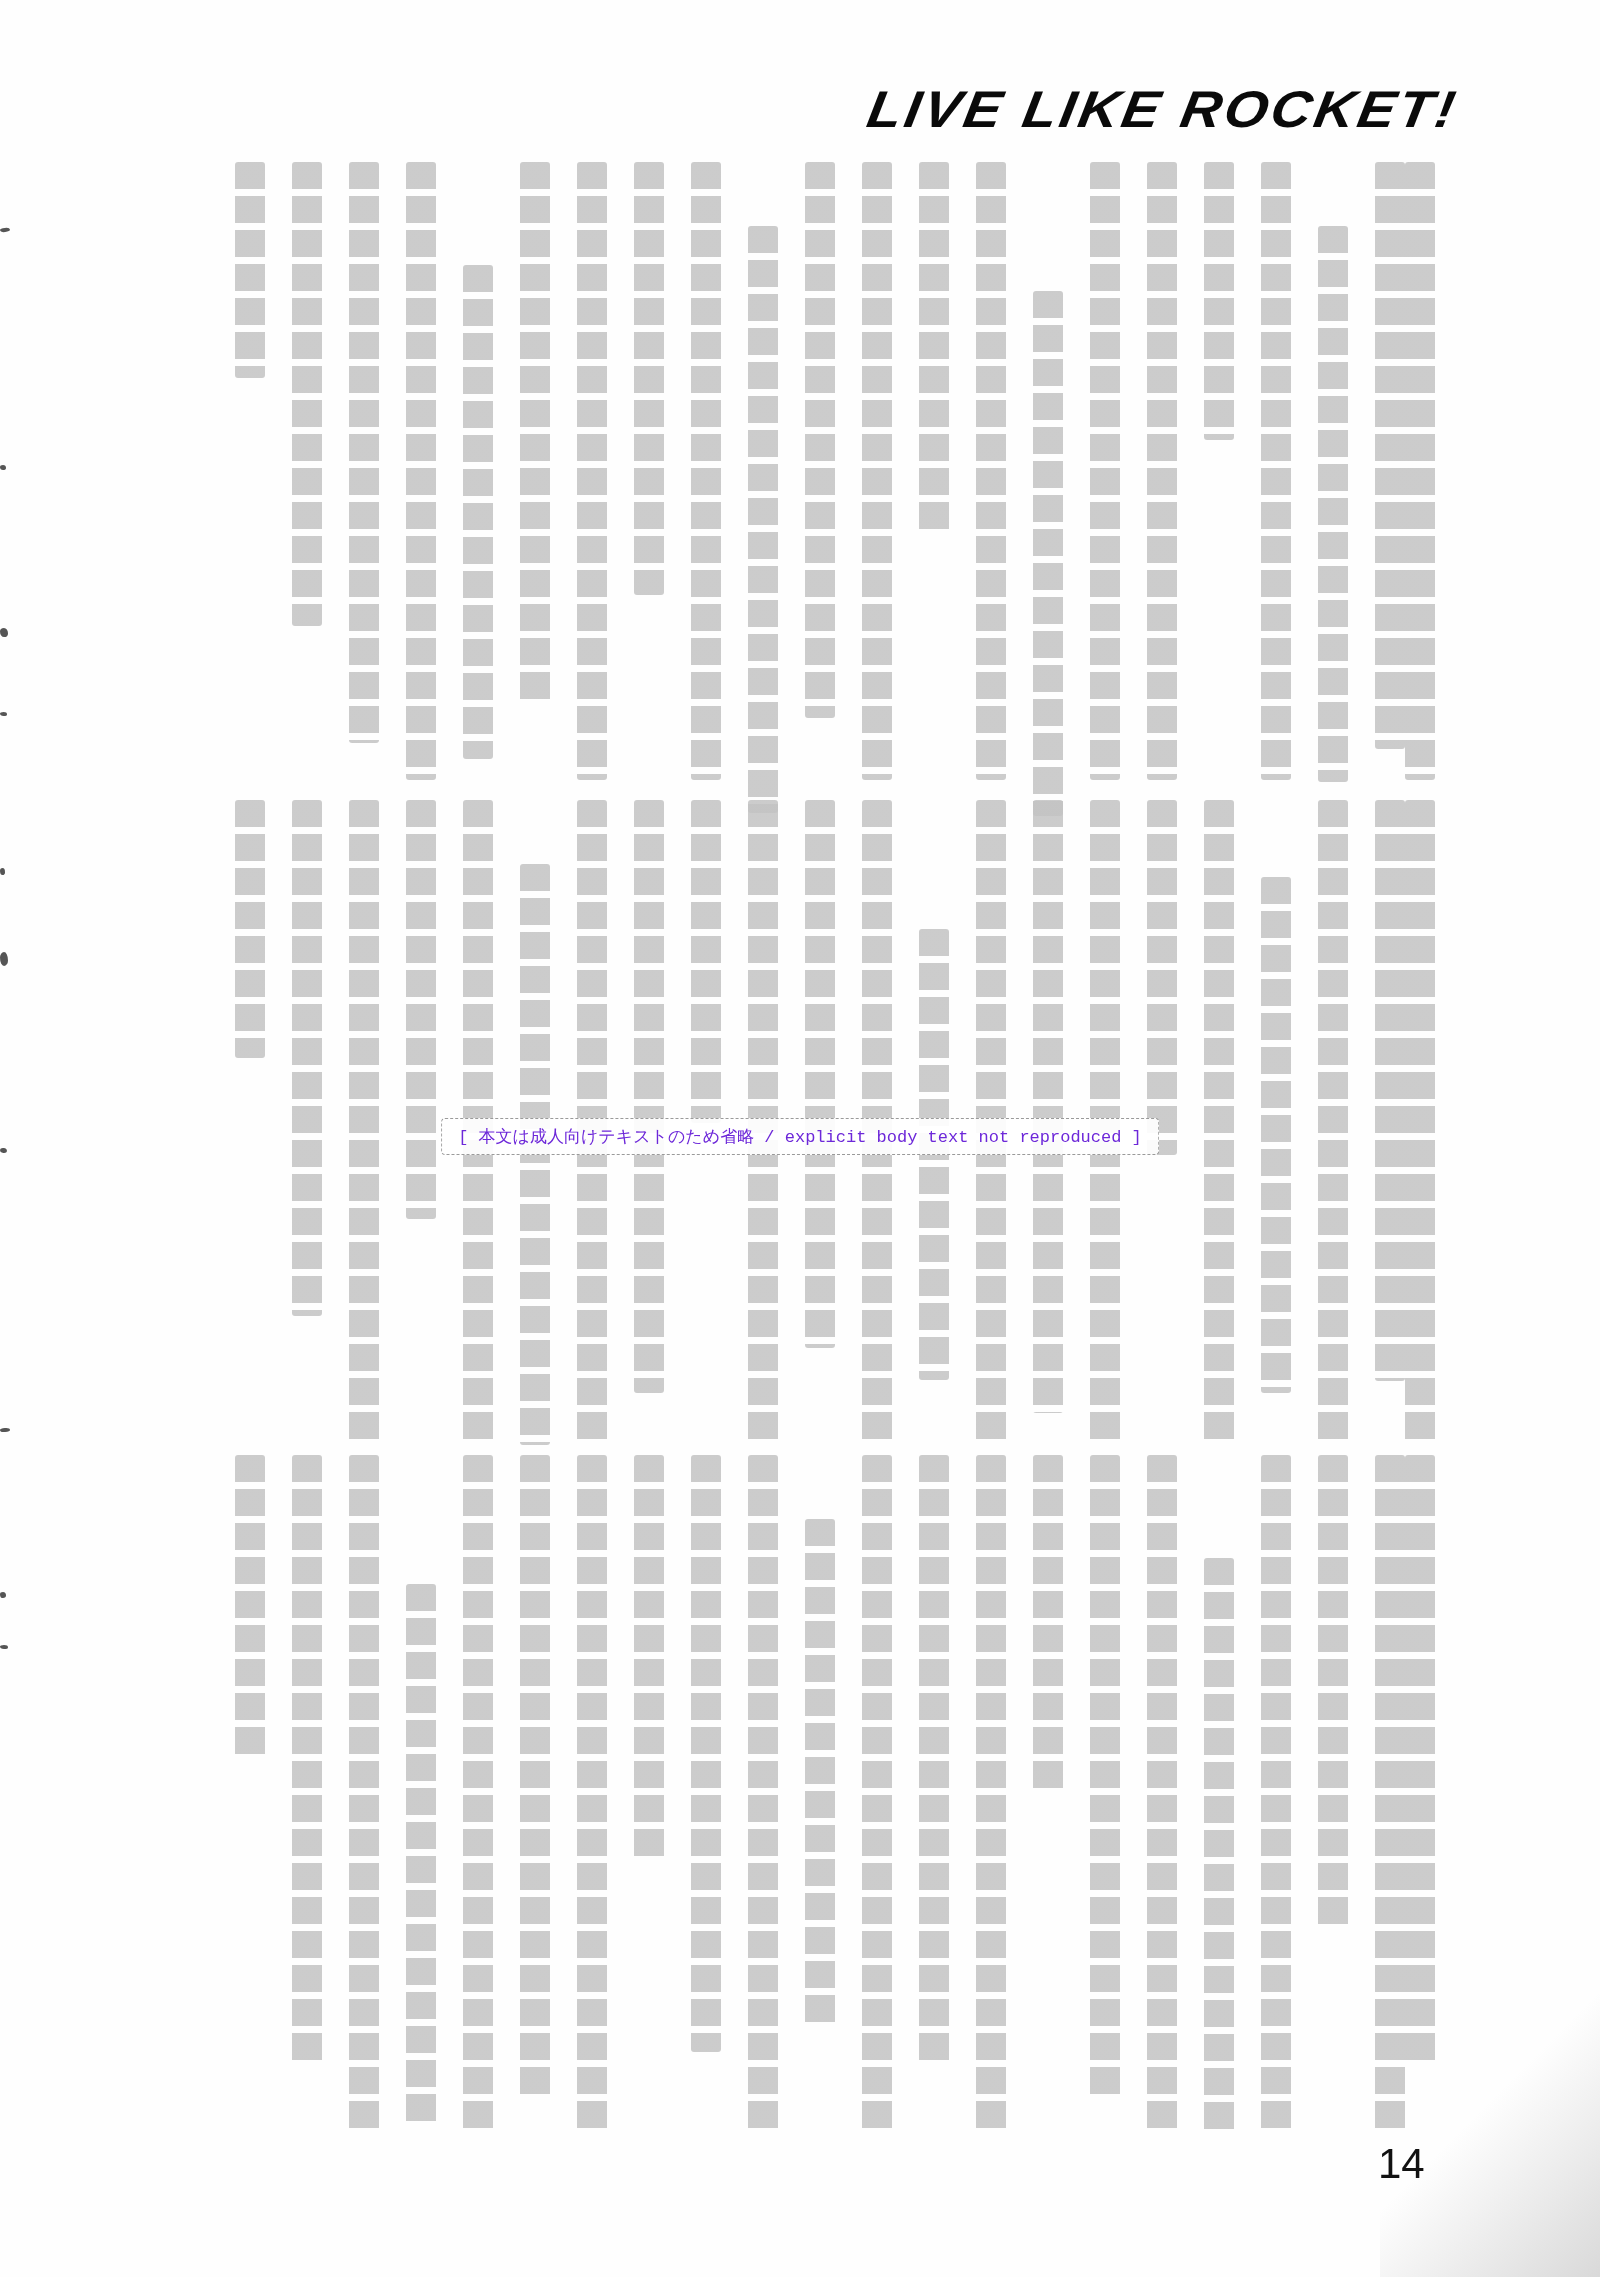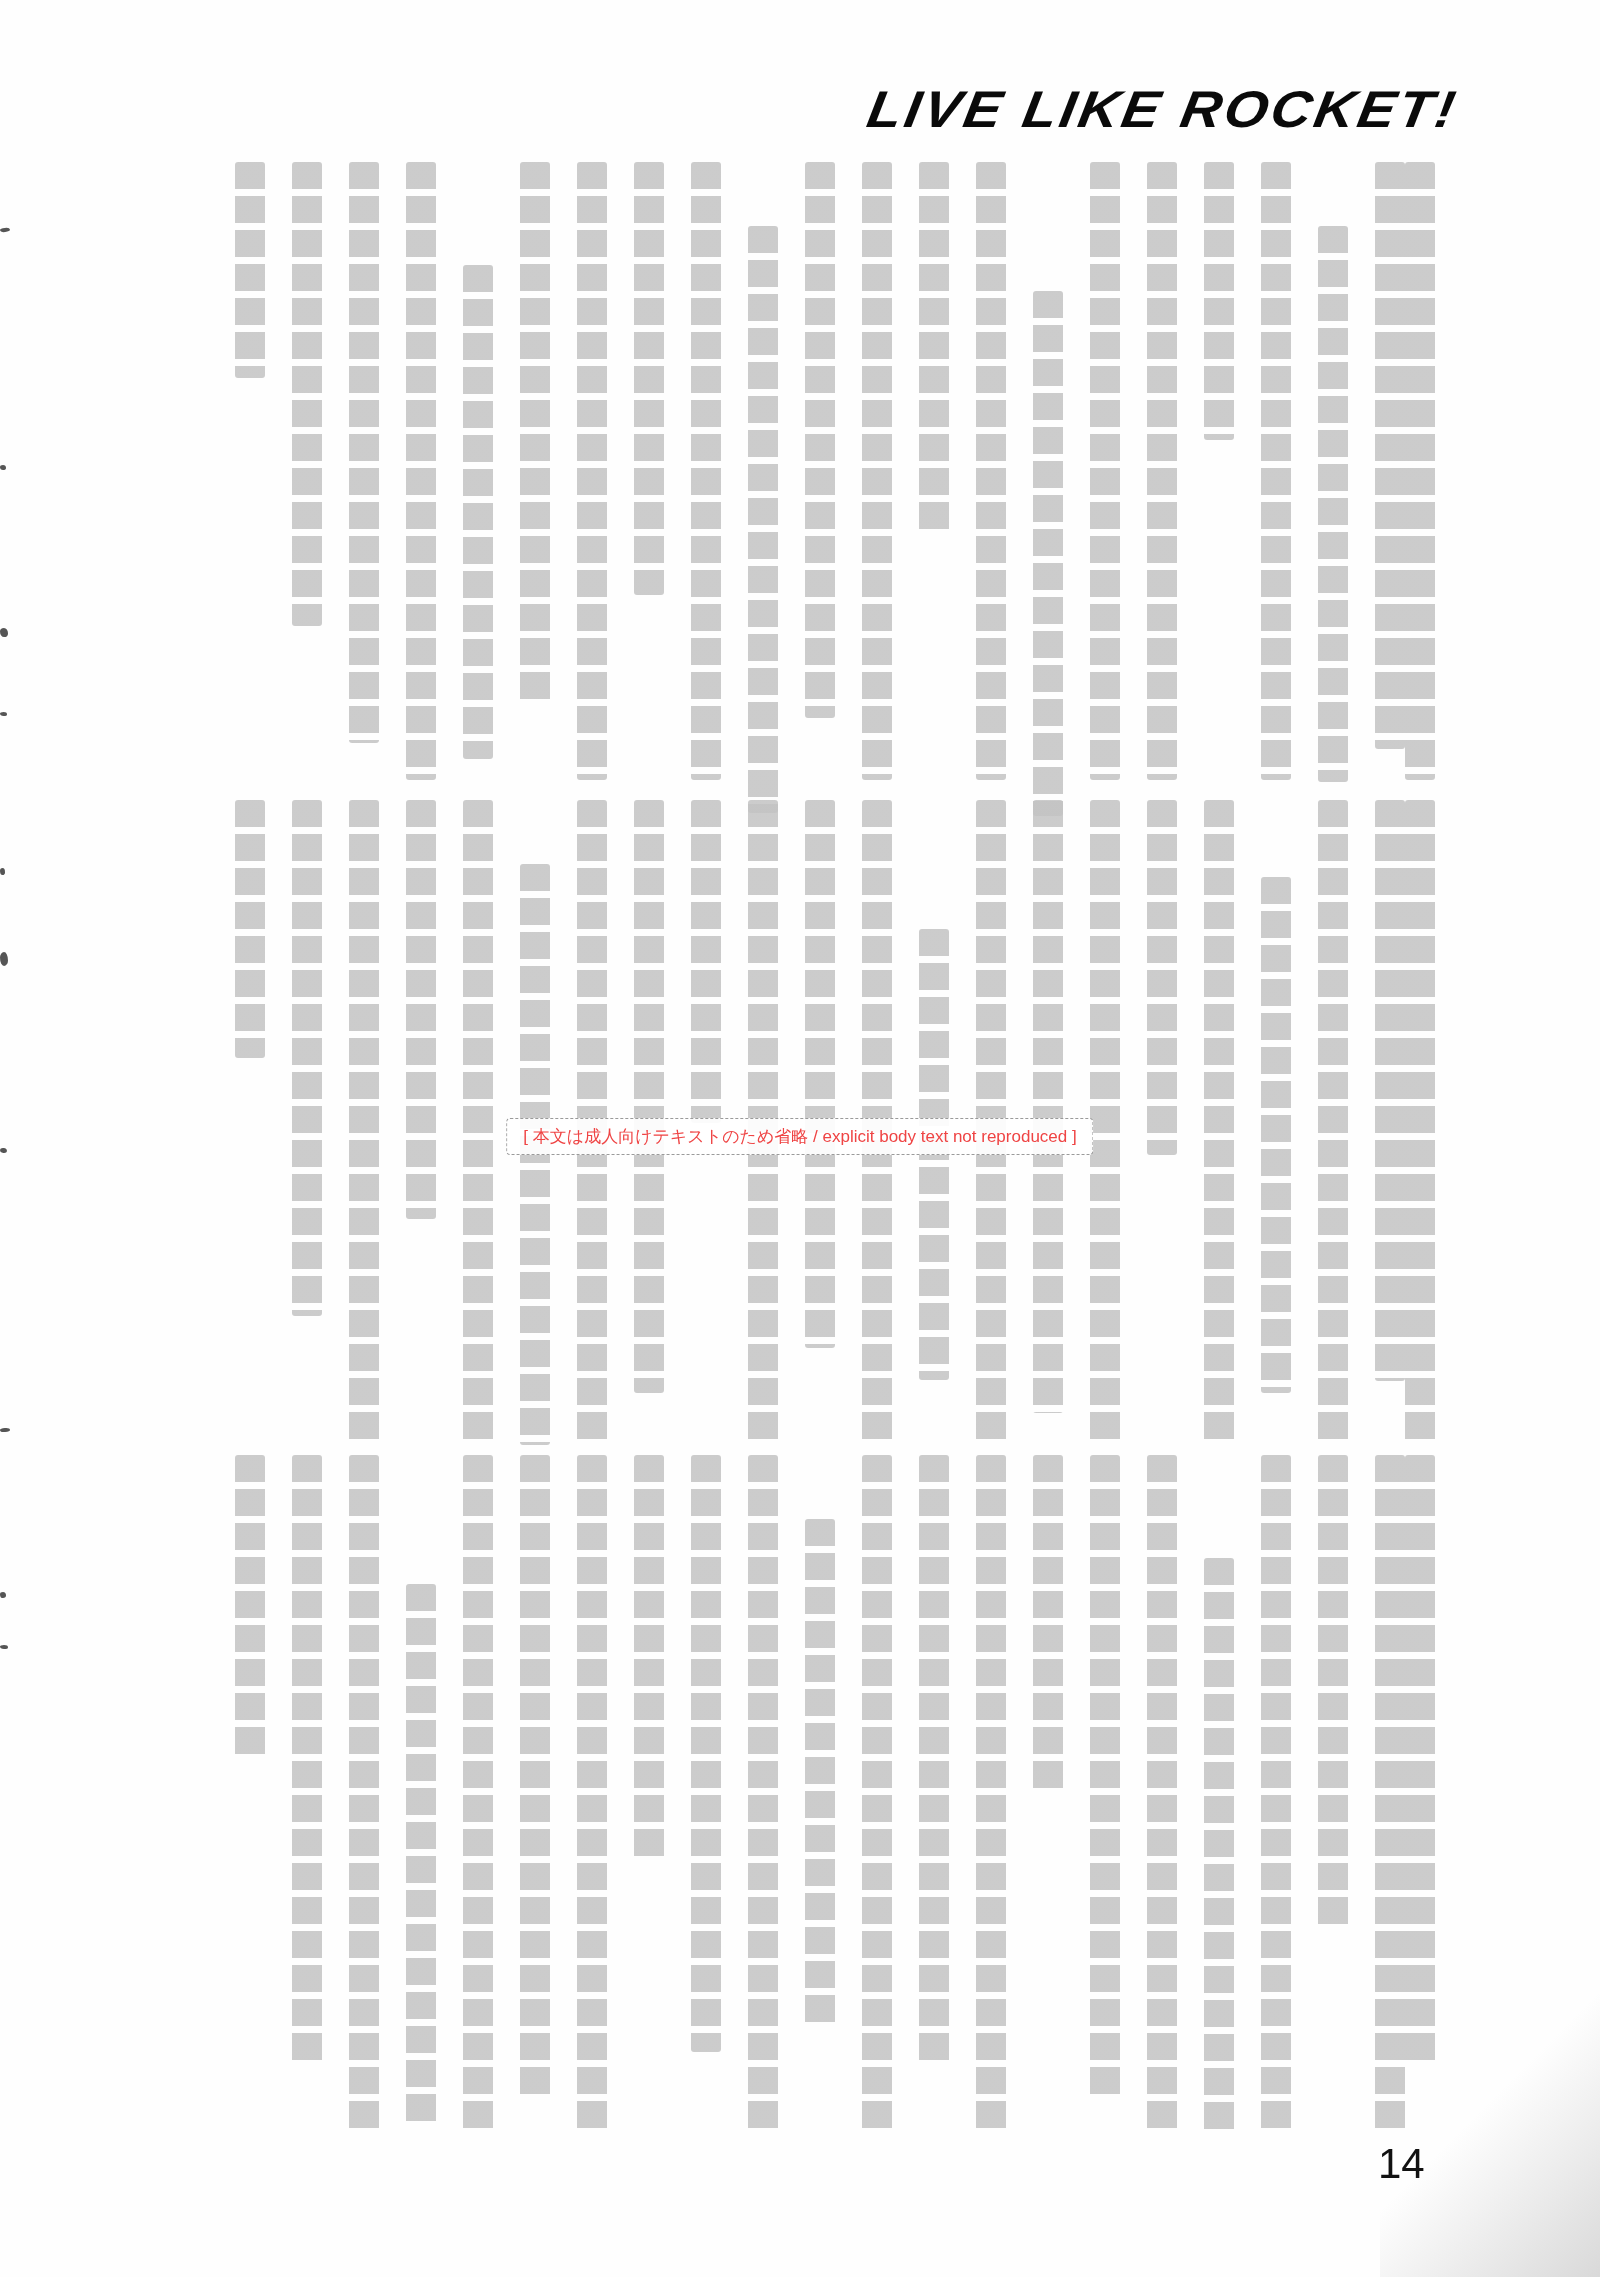--- a/index.html
+++ b/index.html
@@ -58,25 +58,26 @@
   }
   .tcol:first-child { margin-left: 0; }
 
   
   .redaction-note {
     position: absolute;
     left: 50%; top: 1118px;
     transform: translateX(-50%);
     background: rgba(255,255,255,0.92);
     border: 1px dashed #9a9a9a;
-    color: #ef4444;
+    color: #6d28d9;
     font-size: 17px;
     padding: 6px 16px;
     border-radius: 4px;
     white-space: nowrap;
+    font-family: Liberation Mono, monospace;
   }
 
   
   .page-number {
     position: absolute;
     left: 1378px; top: 2140px;
     font-size: 42px;
     color: #111;
     font-family: "Liberation Sans", sans-serif;
   }

